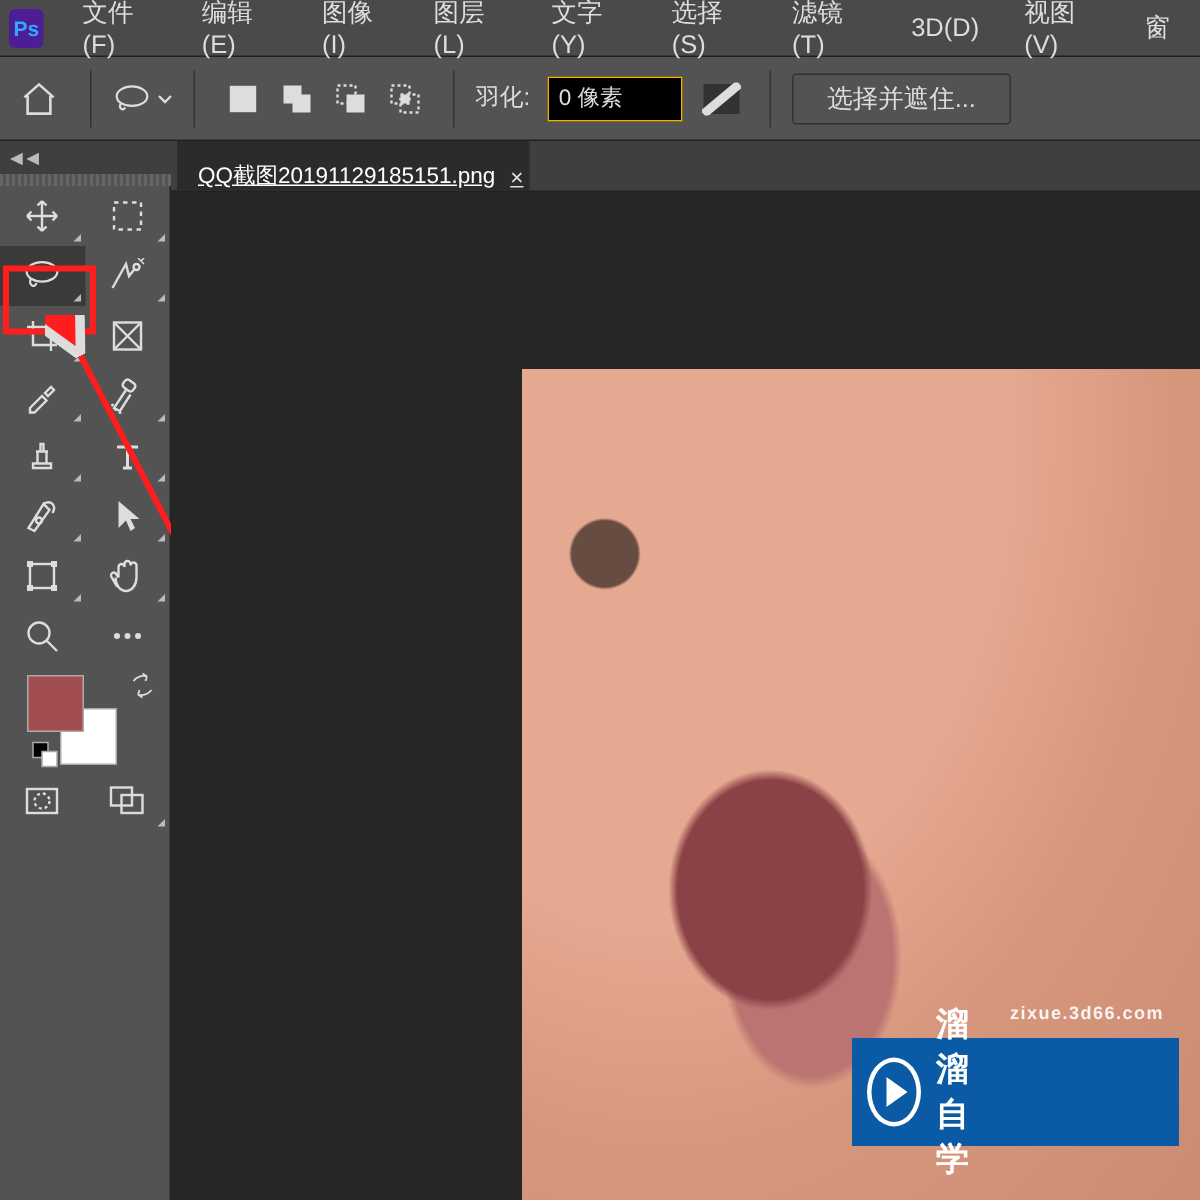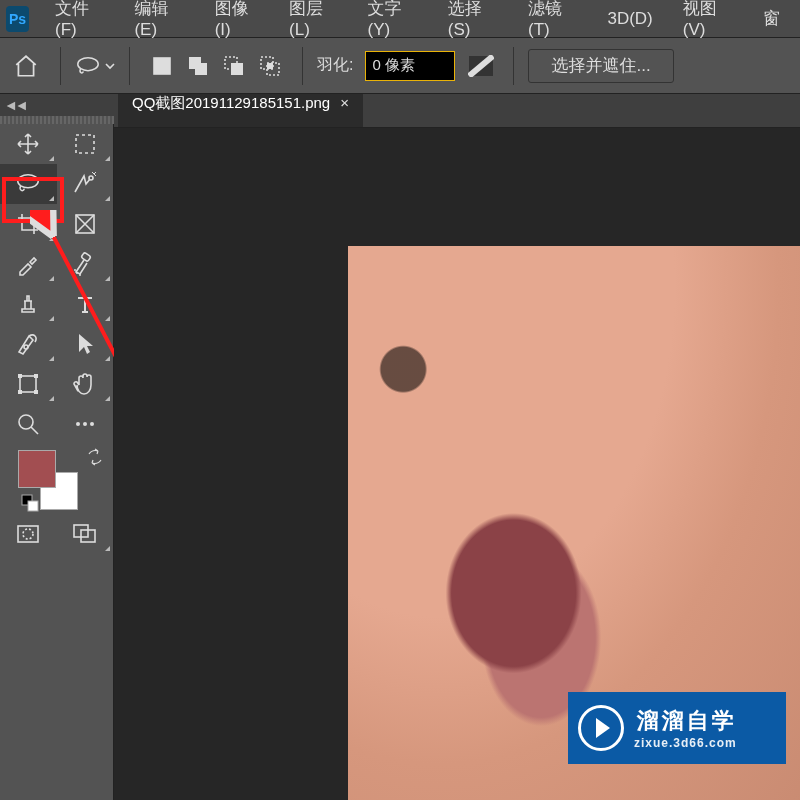--- a/index.html
+++ b/index.html
@@ -1,38 +1,38 @@
 <!DOCTYPE html>
 <html><head>
 <meta charset="utf-8">
 <style>
   * { margin: 0; padding: 0; box-sizing: border-box; font-family: "Segoe UI", "Microsoft YaHei", sans-serif; }
   body { width: 800px; height: 800px; background: #1d1d1d; color: #ddd; overflow: hidden; position: relative; }
 
   
   .menubar { height: 38px; background: #4a4a4a; display: flex; align-items: center; padding: 0 6px; gap: 2px; border-bottom: 1px solid #222; }
-  .ps-logo { width: 26px; height: 26px; background: #0c4a6e; border-radius: 4px; display: flex; align-items: center; justify-content: center; color: #31a8ff; font-weight: 700; font-size: 14px; margin-right: 10px; }
+  .ps-logo { width: 26px; height: 26px; background: #4c1d95; border-radius: 4px; display: flex; align-items: center; justify-content: center; color: #31a8ff; font-weight: 700; font-size: 14px; margin-right: 10px; }
   .menu-item { padding: 4px 14px; font-size: 17px; cursor: pointer; }
 
   
   .optionsbar { height: 56px; background: #535353; display: flex; align-items: center; padding: 0 6px; gap: 8px; border-bottom: 1px solid #222; }
   .home, .lasso-drop { width: 40px; height: 40px; display:flex; align-items:center; justify-content:center; cursor:pointer; }
   .dropdown-indicator { width:10px; height:10px; display:inline-block; margin-left:4px; }
   .opt-group { display:flex; align-items:center; height:40px; background:#535353; }
   .opt-btn { width:36px; height:36px; display:flex; align-items:center; justify-content:center; cursor:pointer; }
   .opt-btn svg, .home svg { display:block; }
   .divider { width:1px; height:38px; background:#333; margin:0 6px; }
   .opt-label { font-size:16px; margin-right:4px; }
   .opt-input { width:90px; height:30px; background:#000000; border:1px solid #eab308; color:#ddd; font-size:15px; padding:2px 6px; }
   .mask-icon { width:36px; height:36px; display:flex; align-items:center; justify-content:center; }
   .pill-button { background:#535353; border:1px solid #333; border-radius:3px; height:34px; padding:0 22px; font-size:17px; display:flex; align-items:center; cursor:pointer; }
 
   
   .tabstrip { height: 34px; background:#3f3f3f; display:flex; align-items:center; border-bottom:1px solid #222; padding-left:118px; }
-  .tab { height:100%; display:flex; align-items:flex-start; padding:0 14px 0 14px; font-size:15px; cursor:pointer; position:relative; }
+  .tab { height:100%; display:flex; align-items:flex-end; padding:0 4px 0 14px; font-size:15px; cursor:pointer; position:relative;text-decoration:underline; }
   .tab.active { background:#2b2b2b; color:#fff; }
   .tab-close { margin-left:10px; font-size:15px; opacity:.85; }
   .tab.inactive { color:#bbb; }
 
   
   .collapse-row { position:absolute; left:0; top:94px; width:114px; height:22px; display:flex; align-items:center; justify-content:flex-start; padding-left:4px; cursor:pointer; }
   .collapse-row span { font-size:14px; color:#bbb; letter-spacing:-3px; }
   .grip { position:absolute; left:0; top:116px; width:114px; height:8px; background:repeating-linear-gradient(90deg,#666 0 2px,#535353 2px 4px); }
 
   
@@ -60,21 +60,21 @@
      radial-gradient(circle at 12% 22%, rgba(0,0,0,.55) 0 22px, transparent 24px),
      radial-gradient(ellipse at 36% 62%, #8b4247 0 62px, transparent 68px),
      radial-gradient(ellipse at 42% 70%, #bb7471 0 54px, transparent 60px),
      radial-gradient(ellipse at 20% 7%, #e5a890 45%, #d6977d 65%, #c98b72 100%);
   }
 
   
   .watermark { position:absolute; right:14px; bottom:36px; width:218px; height:72px; background:#0b5aa5; display:flex; align-items:center; padding:6px 10px; gap:10px; }
   .wm-play { width:46px; height:46px; border:3px solid #fff; border-radius:50%; display:flex; align-items:center; justify-content:center; }
   .wm-play::after { content:""; width:0; height:0; border-left:14px solid #fff; border-top:10px solid transparent; border-bottom:10px solid transparent; margin-left:4px; }
-  .wm-text { display:flex; flex-direction:column; color:#fff;align-items:flex-end; }
+  .wm-text { display:flex; flex-direction:row; color:#fff; }
   .wm-title { font-size:22px; font-weight:700; letter-spacing:3px; }
   .wm-sub { font-size:12px; letter-spacing:1px; opacity:.9;font-weight:bold; }
 
   svg { fill:none; stroke:#ddd; stroke-width:1.6; }
 </style>
 </head>
 <body>
 
 <div class="menubar">
   <div class="ps-logo">Ps</div>

